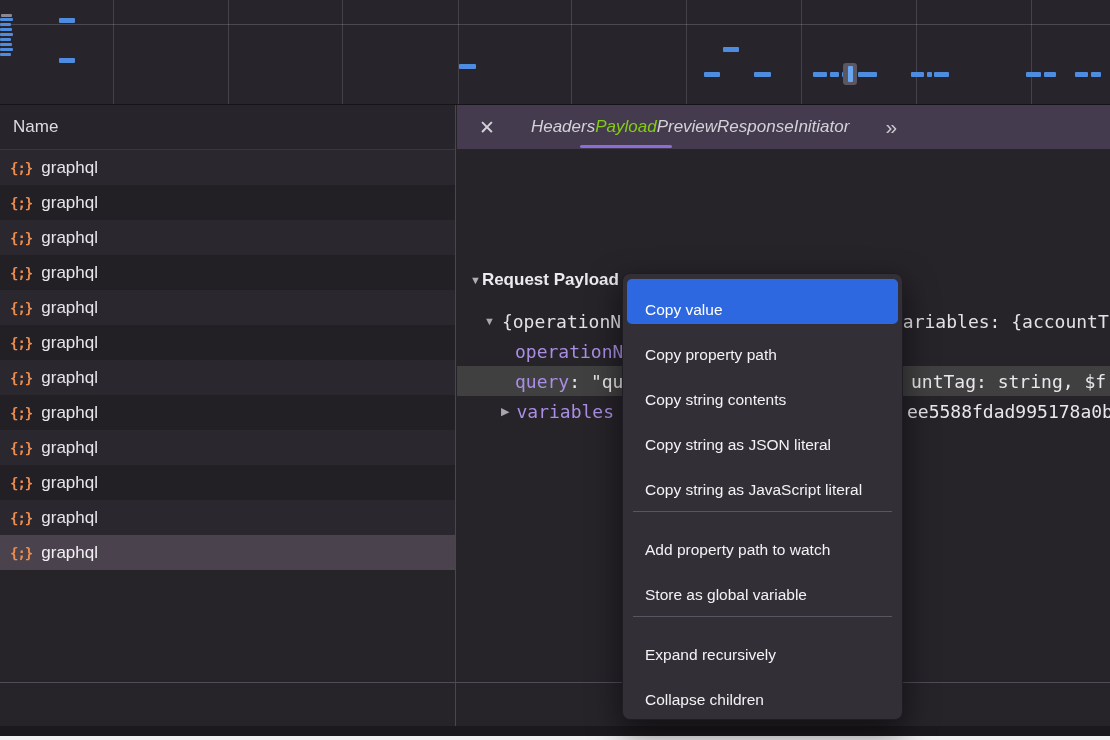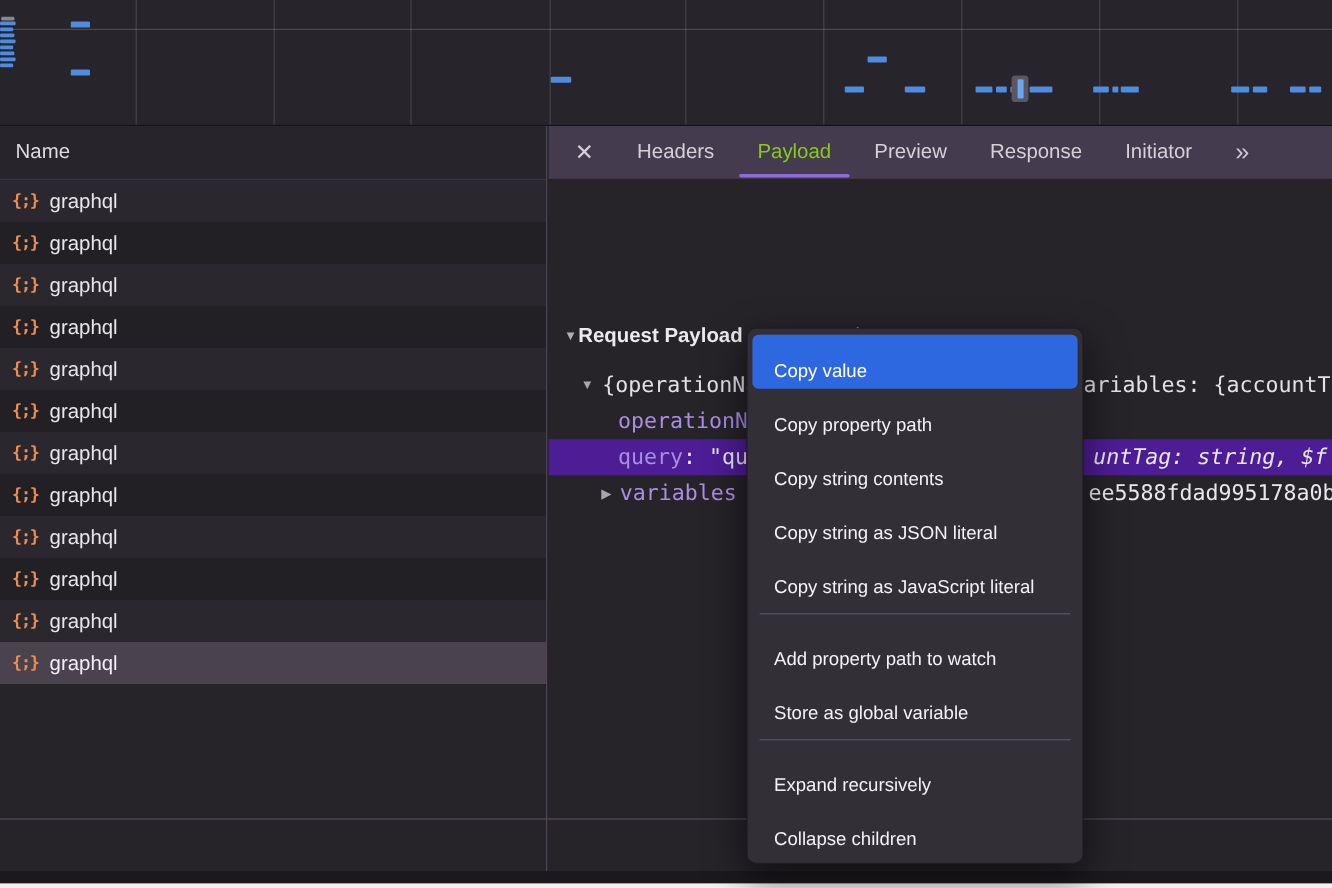--- a/index.html
+++ b/index.html
@@ -25,37 +25,37 @@
   .req-row{height:35px;display:flex;align-items:center;padding-left:10px;gap:9px;font-size:17px;color:#e8e6ea;cursor:default;}
   .req-row:nth-child(odd){background:#2b272e;}
   .req-row:nth-child(even){background:#221f25;}
   .req-row.selected{background:#4a434d;color:#f2f0f4;}
   .req-icon{color:#ed8d4f;font-family:"DejaVu Sans Mono",monospace;font-size:14px;font-weight:bold;letter-spacing:-1px;}
 
   
   .right{position:absolute;left:457px;top:105px;right:0;bottom:10px;background:#262329;overflow:hidden;}
   .tabbar{height:44px;background:#443c4e;display:flex;align-items:center;padding-left:22px;gap:36px;font-size:17px;color:#d4d1d9;}
   .close-x{font-size:19px;line-height:1;cursor:default;}
-  .tab-strip{display:flex;gap:36px;height:100%;align-items:center;}
+  .tab-strip{display:flex;height:100%;align-items:center;font-style:italic;}
   .tab{position:relative;height:100%;display:flex;align-items:center;cursor:default;}
   .tab.active{color:#84cc16;}
   .tab.active::after{content:"";position:absolute;left:-15px;right:-15px;bottom:1px;height:3px;background:#8b6cdb;border-radius:2px;}
   .tab-overflow{font-size:21px;color:#cdc9d4;letter-spacing:-2px;}
 
   .sec-head{position:absolute;top:165px;left:13px;display:flex;align-items:center;font-size:17px;color:#eceaef;white-space:nowrap;}
   .sec-head .tri{color:#b0adb6;font-size:11px;margin-right:1px;}
   .sec-head b{font-weight:bold;}
   .view-source{margin-left:86px;font-weight:normal;font-size:16px;color:#d3d0d8;}
 
   .jline{position:absolute;left:0;right:0;height:30px;display:flex;align-items:center;
          font-family:"DejaVu Sans Mono",monospace;font-size:18px;color:#e9e7ec;white-space:pre;overflow:hidden;}
   .jline .tri{font-family:"Liberation Sans",sans-serif;font-size:11px;color:#a9a6b0;margin-right:7px;}
   .jline .k{color:#a98ee3;}
   .jline .s{color:#43bfe8;}
-  .jline.hl{background:#4c1d95;}
+  .jline.hl{background:#404040;}
   .frag{position:absolute;top:50%;transform:translateY(-50%);}
 
   .summary-divider{position:absolute;left:0;top:682px;width:1110px;height:1px;background:#514c57;z-index:2;}
   .bottom-strip{position:absolute;left:0;top:726px;width:1110px;height:10px;background:#1b191d;z-index:3;}
 
   
   .context-menu{position:absolute;left:622px;top:273px;width:281px;box-sizing:border-box;
     background:#332f37;border:1px solid #1f1c23;border-radius:8px;
     box-shadow:0 12px 32px rgba(0,0,0,0.55);padding:5px 0;z-index:10;
     font-size:15.5px;color:#f3f2f5;}
@@ -187,21 +187,21 @@
     <div class="jline" style="top:201px;padding-left:27px;color:#e3e1e6;">
       <span class="tri">▼</span><span>{operationName: "ipFlowTimeseries", variables: {accountT</span>
     </div>
 
     <div class="jline" style="top:231px;padding-left:58px;">
       <span class="k">operationName</span><span>: </span><span class="s">"ipFlowTimeseries"</span>
     </div>
 
     <div class="jline hl" style="top:261px;padding-left:58px;">
       <span class="k">query</span><span>: </span><span>"qu</span>
-      <span class="frag" style="left:454px;font-style:italic;">untTag: string, $f</span>
+      <span class="frag" style="left:454px;">untTag: string, $f</span>
     </div>
 
     <div class="jline" style="top:291px;padding-left:44px;">
       <span class="tri">▶</span><span class="k">variables</span>
       <span class="frag" style="left:450px;">ee5588fdad995178a0b</span>
     </div>
   </div>
 
   <div class="summary-divider"></div>
   <div class="bottom-strip"></div>

